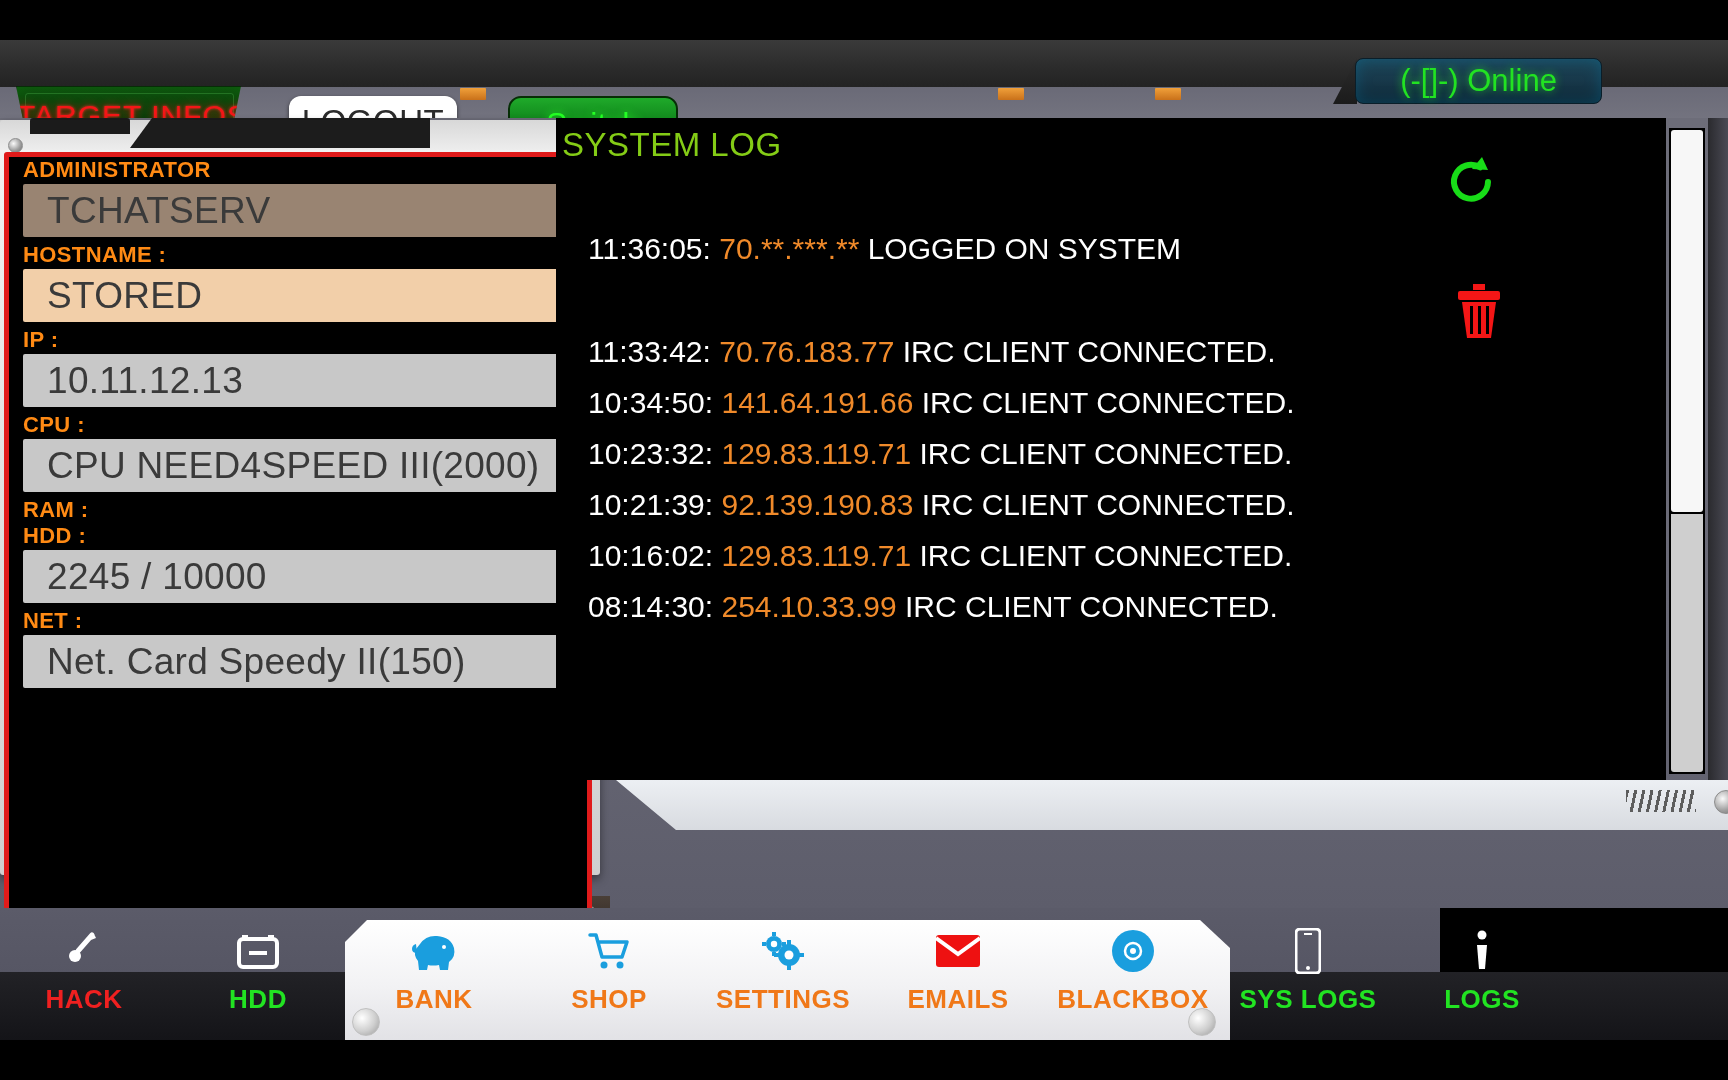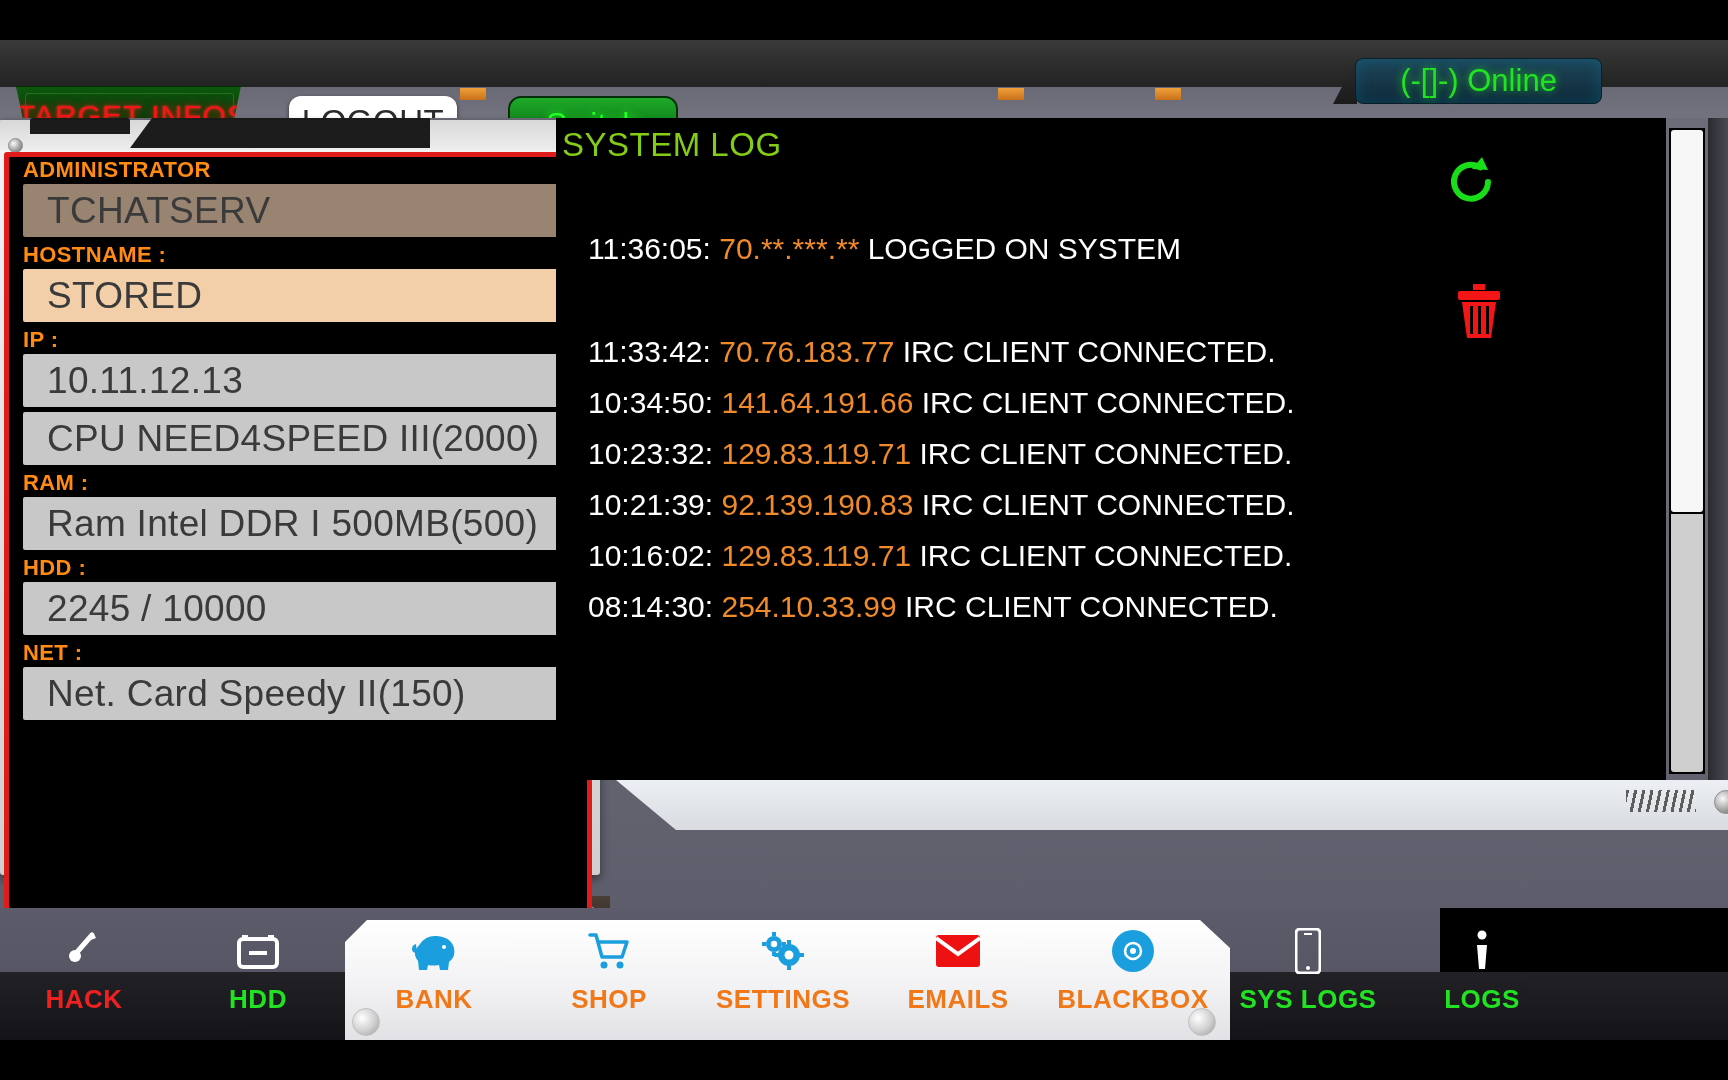--- a/index.html
+++ b/index.html
@@ -351,23 +351,23 @@
   <div class="dev-screw" style="left:582px; top:906px;"></div>
   <div class="dev-frame-shadow"></div>
 
   <div class="info-card" id="info-card">
       <div class="fld-label">ADMINISTRATOR</div>
       <div class="fld-value v-admin">TCHATSERV</div>
       <div class="fld-label">HOSTNAME :</div>
       <div class="fld-value v-host">STORED</div>
       <div class="fld-label">IP :</div>
       <div class="fld-value v-plain">10.11.12.13</div>
+      <div class="fld-label">CPU :</div>
       <div class="fld-value v-plain">CPU NEED4SPEED III(2000)</div>
       <div class="fld-label">RAM :</div>
-      <div class="fld-value v-plain">Ram Intel DDR I 500MB(500)</div>
       <div class="fld-label">HDD :</div>
       <div class="fld-value v-plain">2245 / 10000</div>
       <div class="fld-label">NET :</div>
       <div class="fld-value v-plain">Net. Card Speedy II(150)</div>
     </div>
 
   <div class="log-outer" style="top:118px;">
     <div class="log-screen">
 
       <div class="log-title">SYSTEM LOG</div>

